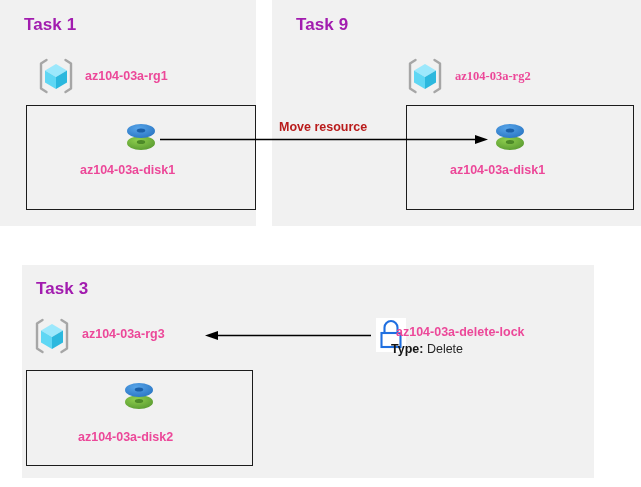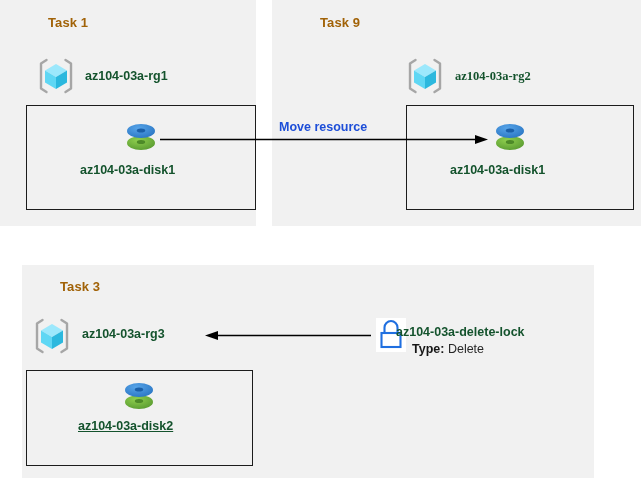--- a/index.html
+++ b/index.html
@@ -17,26 +17,25 @@
     -webkit-font-smoothing: antialiased;
   }
 
   .panel {
     position: absolute;
     background: #f1f1f1;
   }
 
   .panel-title {
     position: absolute;
-    font-size: 13px;
-    font-weight: bold;
-    color: #a16207;
+    font-size: 17px;
+    font-weight: bold;
+    color: #a21caf;
     letter-spacing: 0.1px;
     white-space: nowrap;
-    margin-left: 24px;
   }
 
   .inner-box {
     position: absolute;
     border: 1.3px solid #1c1c1c;
     background: transparent;
     box-sizing: border-box;
   }
 
   
@@ -62,38 +61,38 @@
     height: 34px;
     background: #ffffff;
   }
   .lock-icon svg { display: block; width: 30px; height: 34px; }
 
   
   .res-label {
     position: absolute;
     font-size: 12.5px;
     font-weight: bold;
-    color: #14532d;
+    color: #ec4899;
     white-space: nowrap;
   }
   .sub-label {
     position: absolute;
     font-size: 12.5px;
     color: #262626;
     white-space: nowrap;
   }
   .sub-label b {
     font-weight: bold;
     color: #161616;
   }
   .edge-label {
     position: absolute;
     font-size: 12.5px;
     font-weight: bold;
-    color: #1d4ed8;
+    color: #b91c1c;
     white-space: nowrap;
   }
 
   
   .arrow {
     position: absolute;
   }
   .arrow svg { display: block; overflow: visible; }
 </style>
 </head>
@@ -219,21 +218,21 @@
 <div class="lock-icon" style="left:376px; top:318px;">
   <svg viewBox="0 0 30 34" xmlns="http://www.w3.org/2000/svg">
     <rect x="0" y="0" width="30" height="34" fill="#ffffff"></rect>
     <path d="M8.5 15 L8.5 9.5 A6.5 6.5 0 0 1 21.5 9.5 L21.5 15" fill="none" stroke="#1f6fe0" stroke-width="2.1"></path>
     <rect x="5.5" y="15" width="19" height="14" fill="none" stroke="#1f6fe0" stroke-width="2.1"></rect>
   </svg>
 </div>
 
 <div class="res-label" style="left:396px; top:325px;">az104-03a-delete-lock</div>
 
-<div class="sub-label" style="left:412px; top:342px;">
+<div class="sub-label" style="left:391px; top:342px;">
   <b>Type:</b>
   <span>Delete</span>
 </div>
 
 <div class="inner-box" style="left:26px; top:370px; width:227px; height:96px;"></div>
 
 <div class="disk-icon" style="left:119px; top:375px;">
   <svg viewBox="0 0 40 40" xmlns="http://www.w3.org/2000/svg">
     <defs>
       <radialGradient id="dGrn3" cx="40%" cy="30%" r="75%">
@@ -245,13 +244,13 @@
         <stop offset="100%" stop-color="#2a76c4"></stop>
       </radialGradient>
     </defs>
     <ellipse cx="20" cy="27" rx="14" ry="7" fill="url(#dGrn3)"></ellipse>
     <ellipse cx="20" cy="26" rx="4.2" ry="2" fill="#4d8a28"></ellipse>
     <ellipse cx="20" cy="15" rx="14" ry="7" fill="url(#dBlu3)"></ellipse>
     <ellipse cx="20" cy="14.5" rx="4.2" ry="2" fill="#1a5fa8"></ellipse>
   </svg>
 </div>
 
-<div class="res-label" style="left:78px; top:419px;text-decoration:underline;">az104-03a-disk2</div>
+<div class="res-label" style="left:78px; top:430px;">az104-03a-disk2</div>
 
 </body></html>

